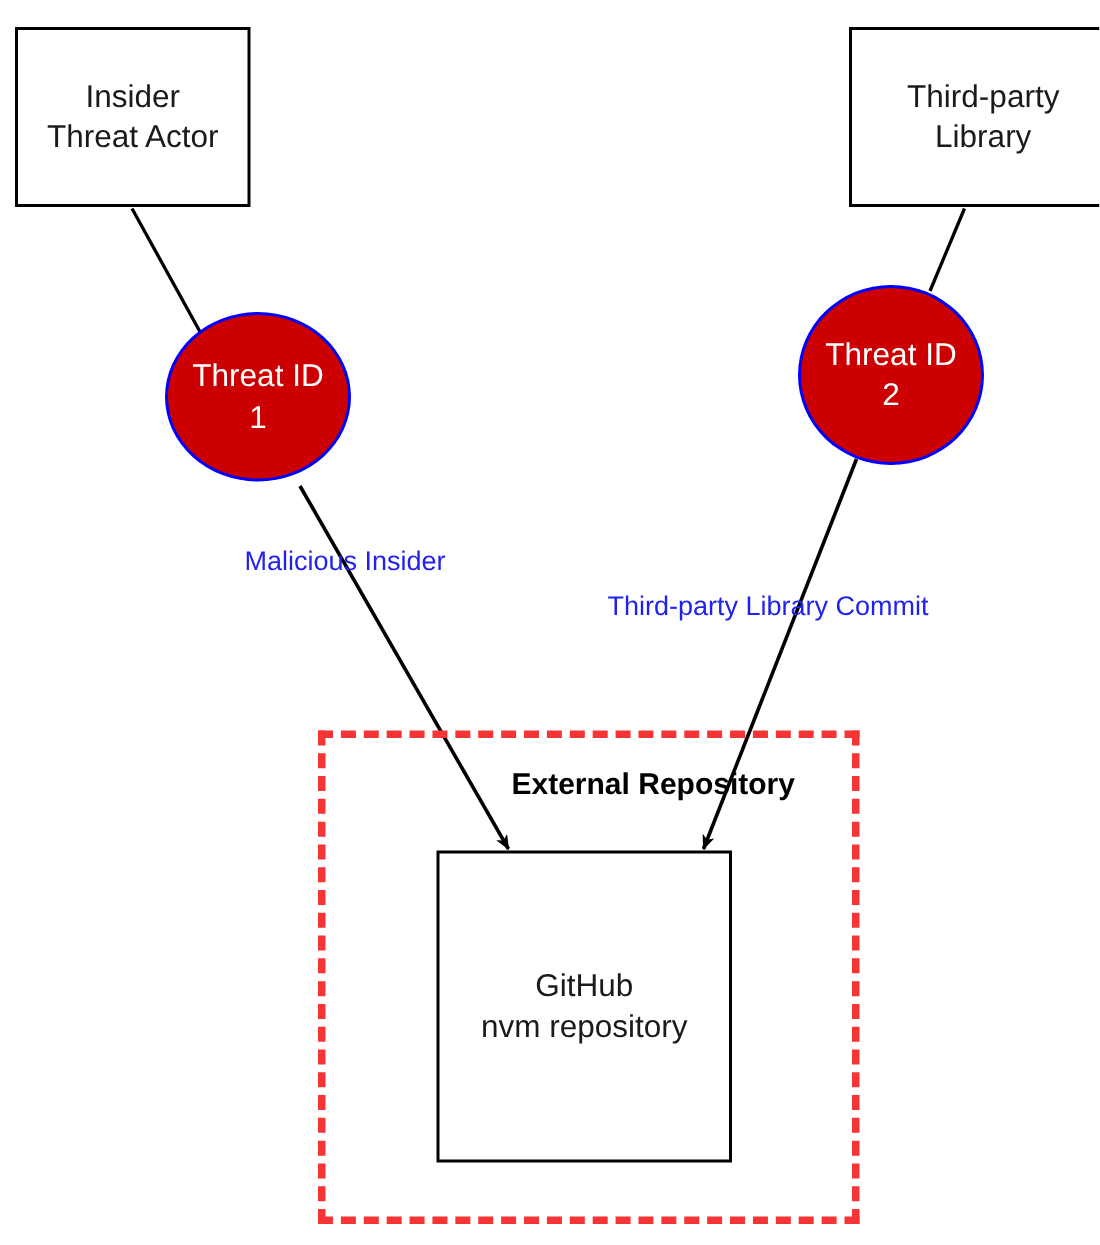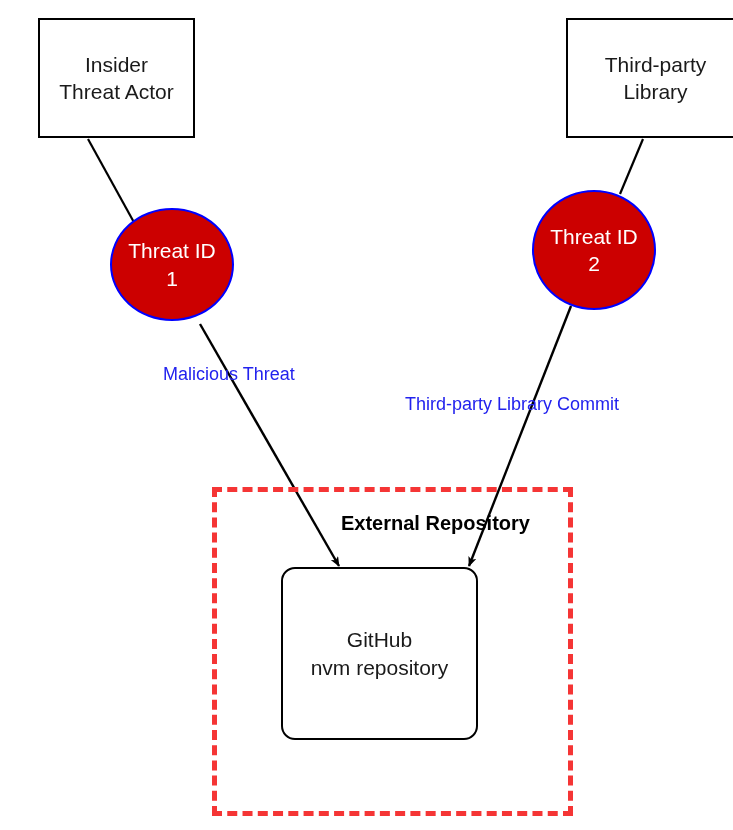--- a/index.html
+++ b/index.html
@@ -67,25 +67,25 @@
     background: transparent;
   }
   .boundary-title {
     position: absolute;
     font-size: 20px;
     font-weight: bold;
     color: #000000;
     white-space: nowrap;
   }
   
-  #node-insider-threat-actor { left: 10px;  top: 18px;  width: 157px; height: 120px; margin-left: 28px; }
+  #node-insider-threat-actor { left: 10px;  top: 18px;  width: 157px; height: 120px; }
   #node-third-party-library  { left: 566px; top: 18px;  width: 179px; height: 120px; }
   #node-threat-id-1          { left: 110px; top: 208px; width: 124px; height: 113px; }
   #node-threat-id-2          { left: 532px; top: 190px; width: 124px; height: 120px; }
-  #node-github-repo          { left: 281px; top: 567px; width: 197px; height: 173px; border-radius: 14px; }
+  #node-github-repo          { left: 291px; top: 567px; width: 197px; height: 208px; }
   #boundary-external-repository { left: 212px; top: 487px; width: 361px; height: 329px; }
   #boundary-title-external-repository { left: 341px; top: 512px; }
   #label-malicious-commit    { left: 163px; top: 364px; }
   #label-third-party-commit  { left: 405px; top: 394px; }
 </style>
 </head>
 <body>
 
 <div id="diagram-root">
 
@@ -117,17 +117,17 @@
 
   <div class="threat-circle" id="node-threat-id-1">Threat ID
 1</div>
 
   <div class="threat-circle" id="node-threat-id-2">Threat ID
 2</div>
 
   <div class="node-box" id="node-github-repo">GitHub
 nvm repository</div>
 
-  <div class="edge-label" id="label-malicious-commit">Malicious Threat</div>
+  <div class="edge-label" id="label-malicious-commit">Malicious Insider</div>
 
   <div class="edge-label" id="label-third-party-commit">Third-party Library Commit</div>
 
 </div>
 
 </body></html>

